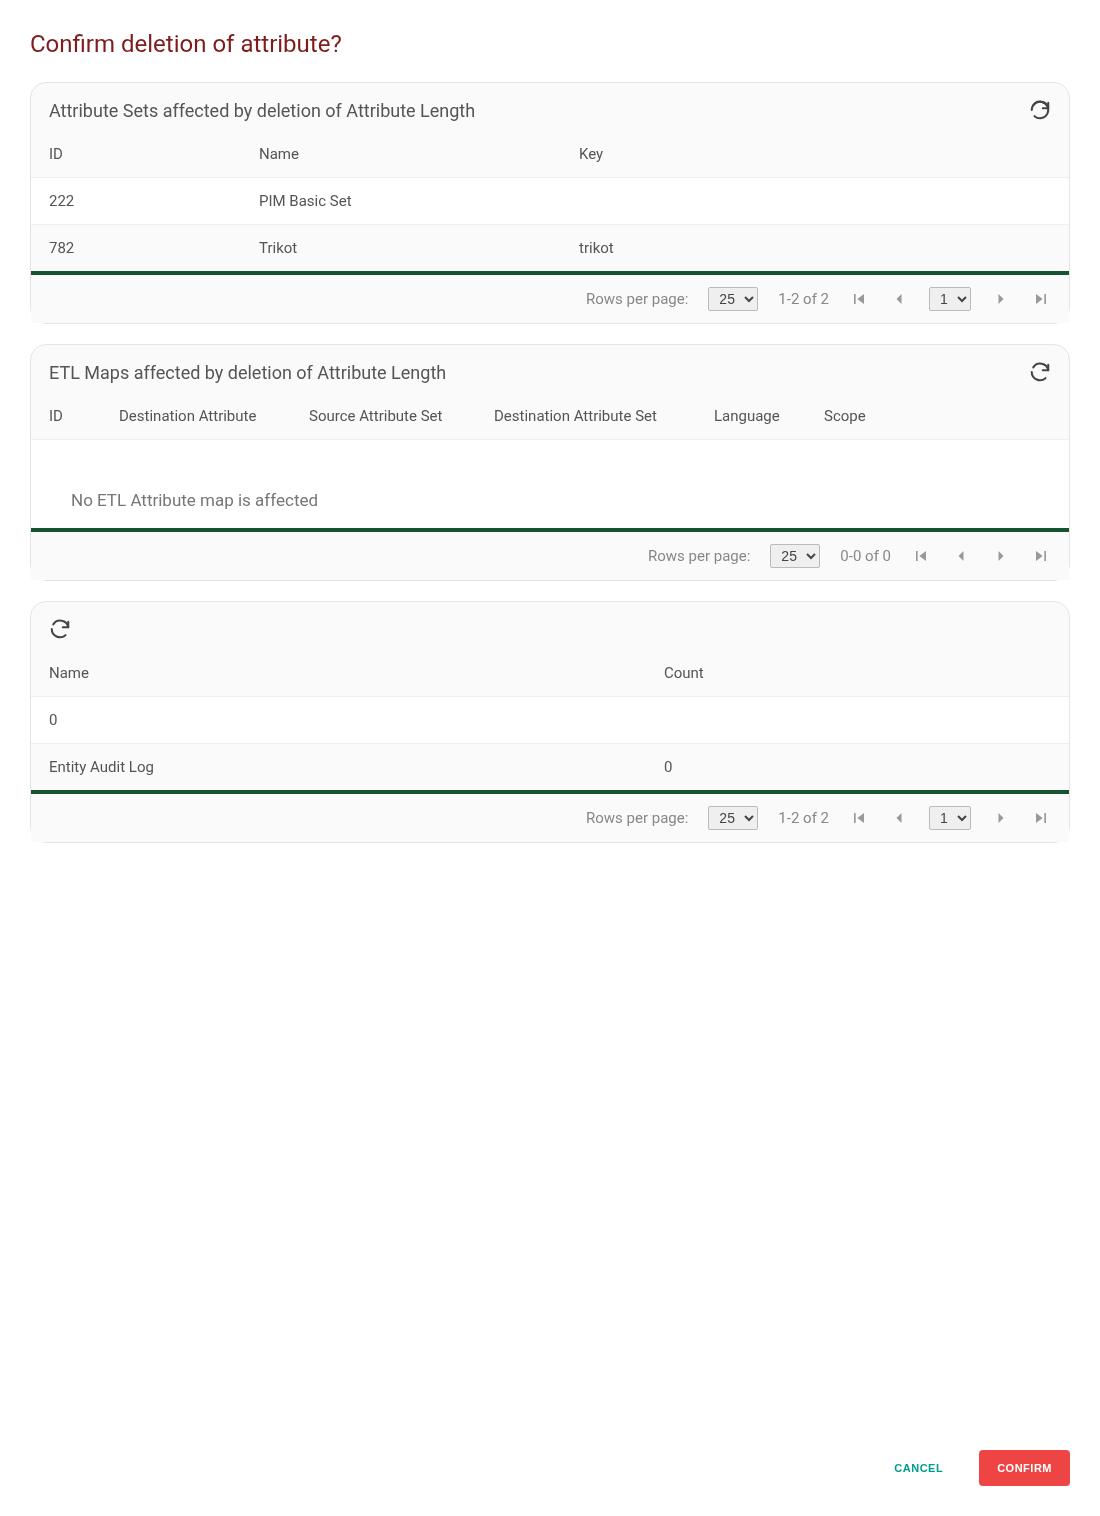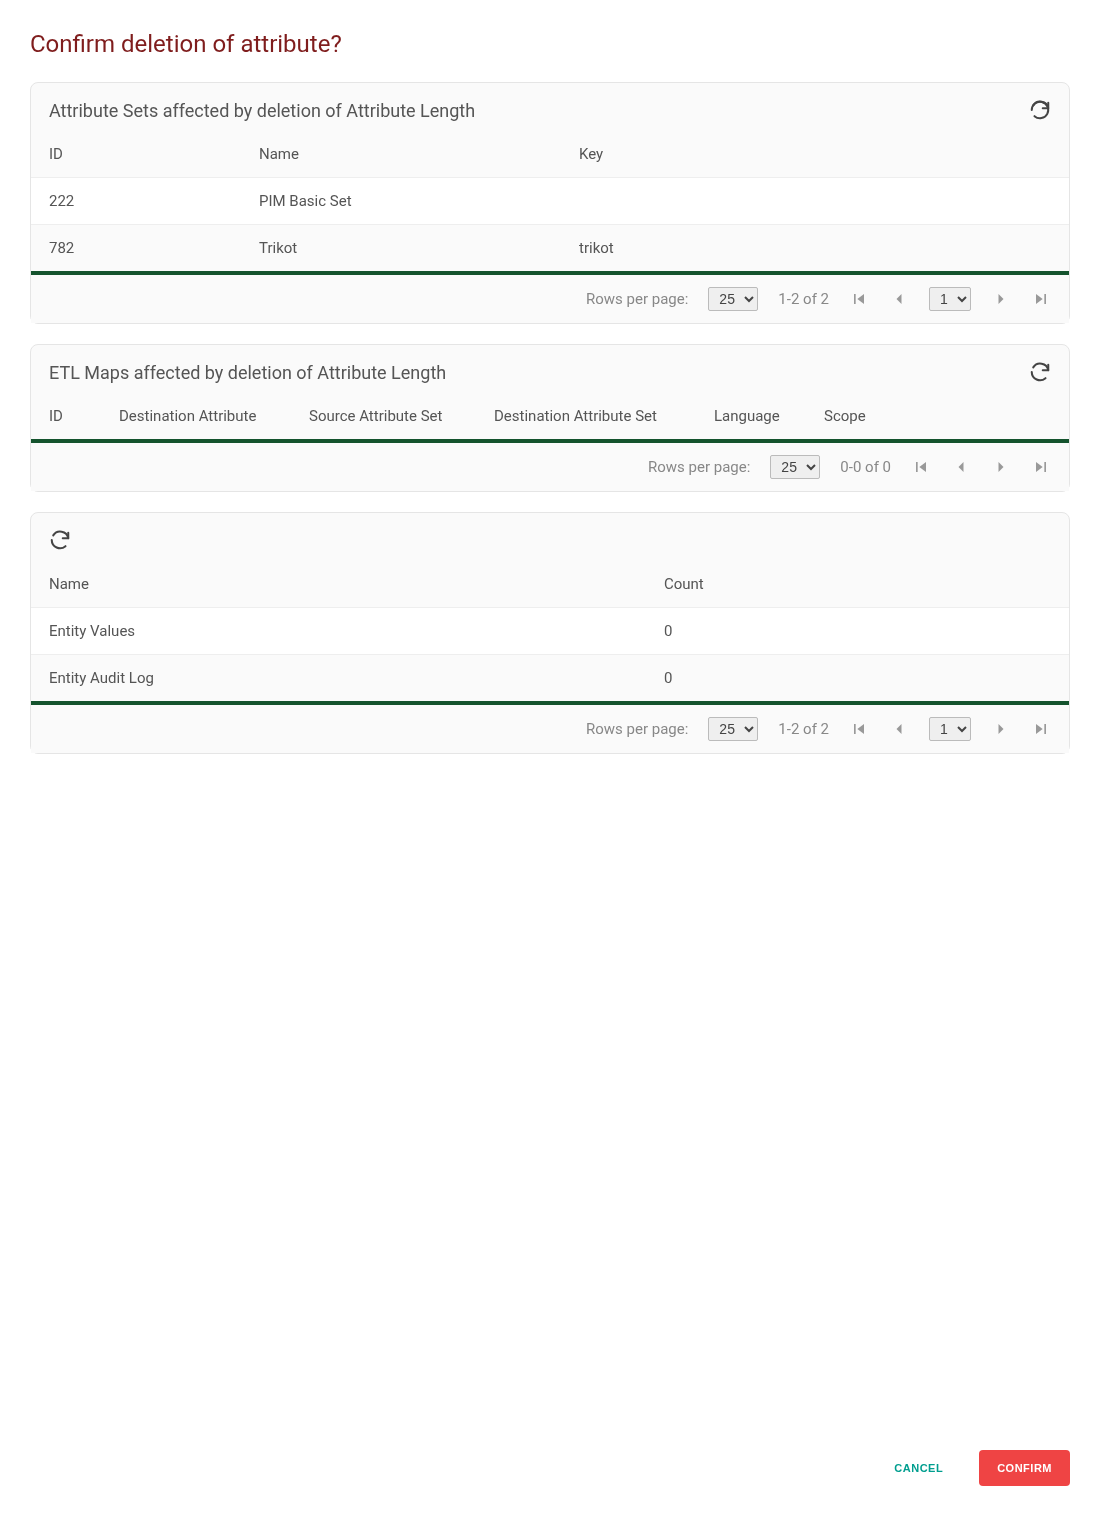--- a/index.html
+++ b/index.html
@@ -18,21 +18,21 @@
   flex-direction: column;
 }
 .dialog-title {
   font-size: 24px;
   color: #7f1d1d;
   font-weight: 400;
   margin: 0 0 24px 0;
 }
 .card {
   border: 1px solid #e5e5e5;
-  border-radius: 8px;
+  border-radius: 16px;
   margin-bottom: 20px;
   background: #fafafa;
 }
 .card-header {
   padding: 16px 18px 10px 18px;
   display: flex;
   align-items: center;
 }
 .card-title {
   font-size: 18px;
@@ -212,20 +212,21 @@
       </span>
     </div>
     <div class="col-header-row">
       <div class="c2-col1">ID</div>
       <div class="c2-col2">Destination Attribute</div>
       <div class="c2-col3">Source Attribute Set</div>
       <div class="c2-col4">Destination Attribute Set</div>
       <div class="c2-col5">Language</div>
       <div class="c2-col6">Scope</div>
     </div>
+    <div class="empty-row">No ETL Attribute map is affected</div>
     <div class="footer">
       <span>Rows per page:</span>
       <select><option>25</option></select>
       <span>0-0 of 0</span>
       <span class="pager-icon">
           <svg viewBox="0 0 24 24" fill="currentColor">
             <path d="M6 6h2v12H6z"></path>
             <path d="M18 6l-8 6 8 6z"></path>
           </svg>
         </span>
@@ -256,21 +257,20 @@
             <path d="M21 10A9 9 0 0 0 4.6 7"></path>
             <path d="M3 12a9 9 0 0 0 15 6.7"></path>
           </svg>
       </span>
     </div>
     <div class="col-header-row">
       <div class="c3-col1">Name</div>
       <div class="c3-col2">Count</div>
     </div>
     <div class="data-row">
-      <div class="c3-col1">Entity Values</div>
       <div class="c3-col2">0</div>
     </div>
     <div class="data-row alt">
       <div class="c3-col1">Entity Audit Log</div>
       <div class="c3-col2">0</div>
     </div>
     <div class="footer">
       <span>Rows per page:</span>
       <select><option>25</option></select>
       <span>1-2 of 2</span>

